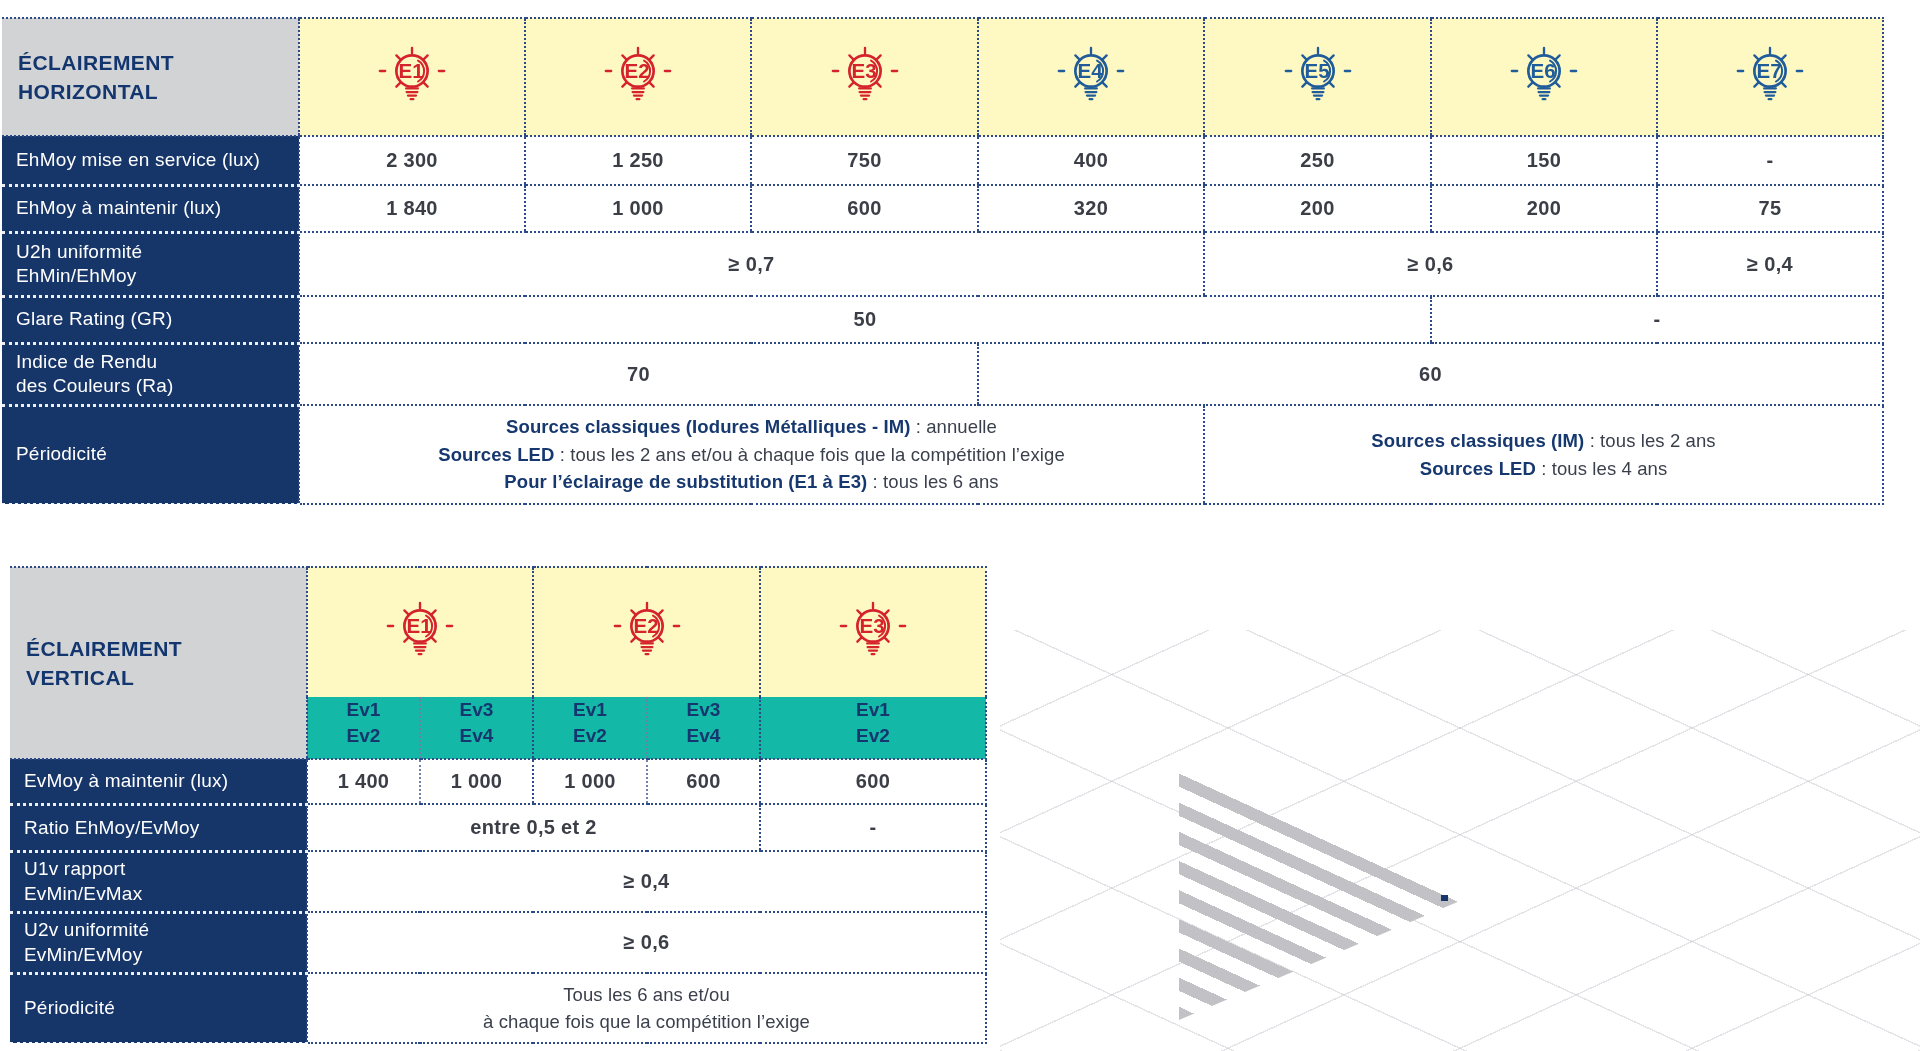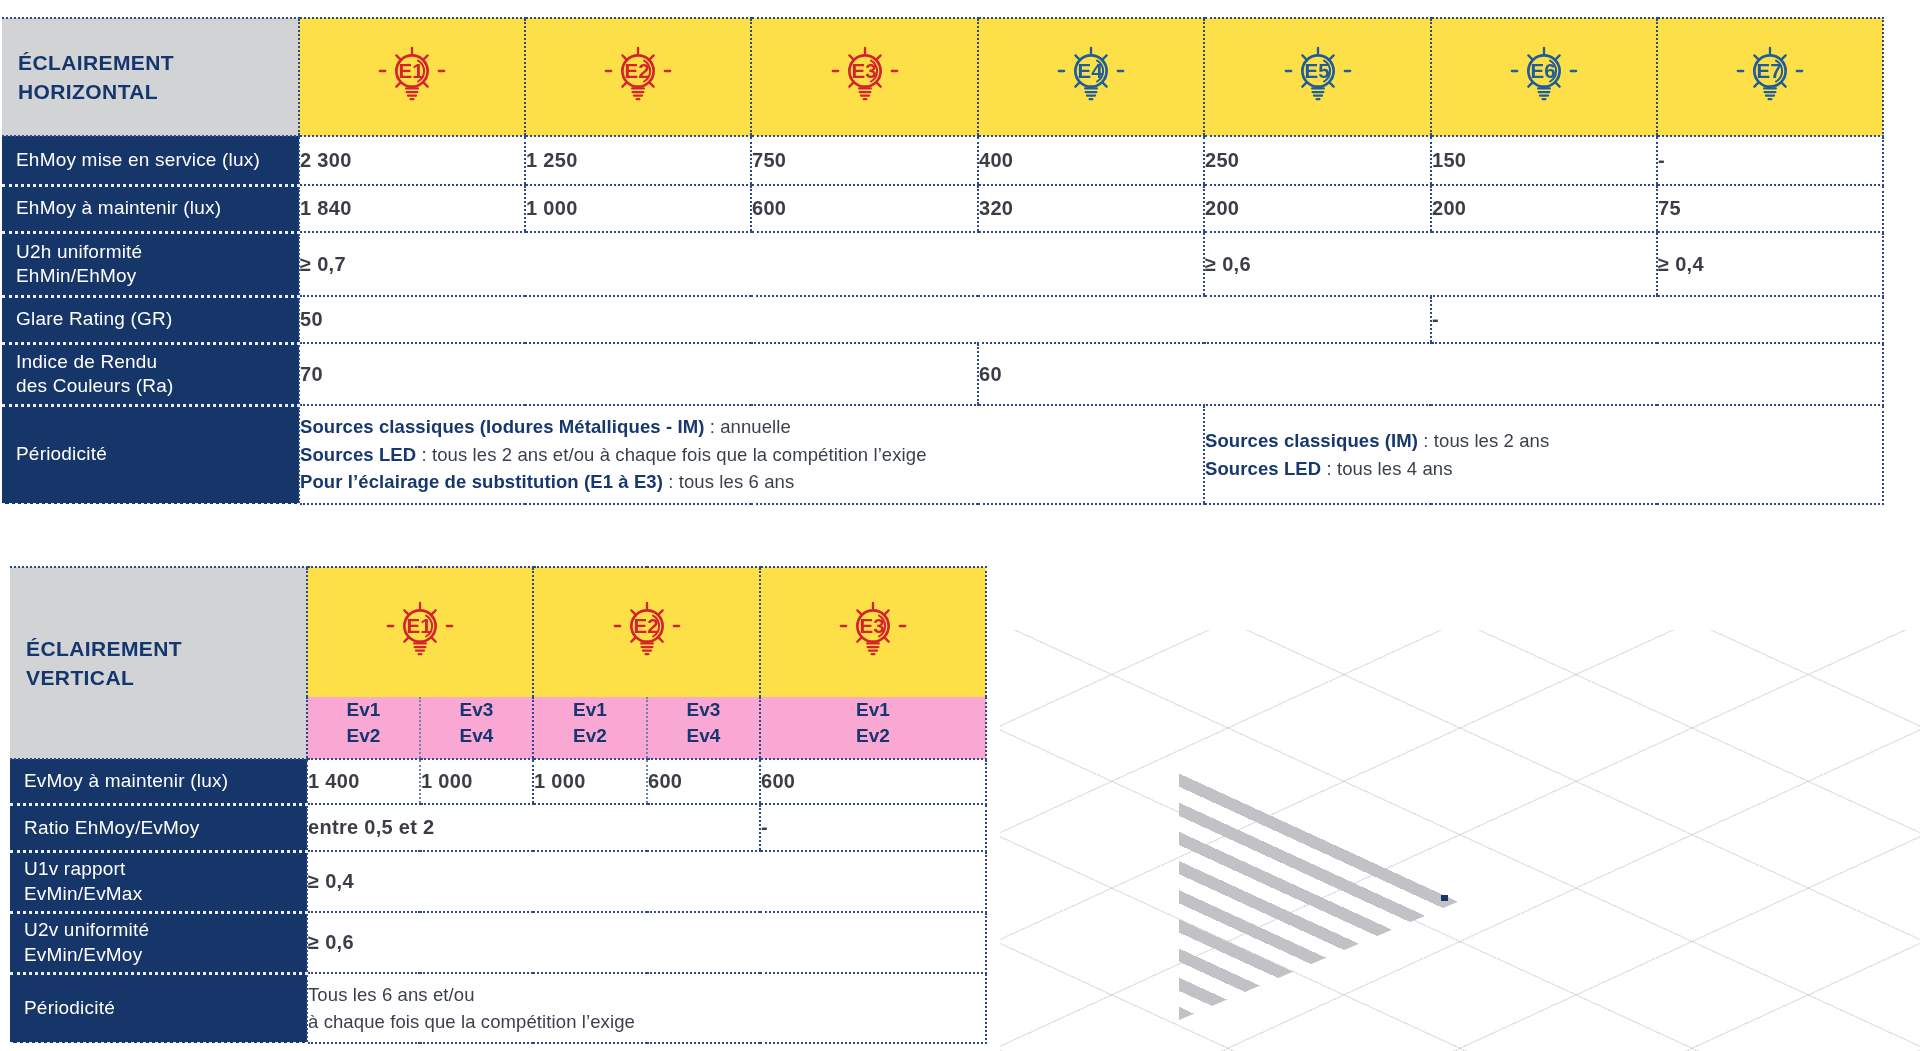--- a/index.html
+++ b/index.html
@@ -19,47 +19,47 @@
     clip-path:polygon(0 0,100% 52%,0 100%);
     background:repeating-linear-gradient(24.7deg,#c2c2c6 0 12px,transparent 12px 26.5px);
   }
   .navy-dot{position:absolute;left:1441px;top:895px;width:7px;height:6px;background:#16366e;z-index:0;}
   
   table{border-collapse:collapse;table-layout:fixed;position:absolute;z-index:1;}
   .t1{left:2px;top:17px;width:1881px;}
   .t2{left:10px;top:566px;width:976px;}
   th,td{padding:0;margin:0;vertical-align:middle;}
   
-  .gh{background:#fde047;border-top:2px dotted #2b4a87;border-bottom:2px dotted #2b4a87;}
+  .gh{background:#fef9c3;border-top:2px dotted #2b4a87;border-bottom:2px dotted #2b4a87;}
   .gh.bl{border-left:2px dotted #2b4a87;}
   .gh.br{border-right:2px dotted #2b4a87;}
   .label-head{
     background:#d2d3d5;text-align:left;padding:0 16px;
     font-size:21px;font-weight:700;color:#14366F;letter-spacing:.4px;line-height:1.4;
     border-top:2px dotted #2b4a87;border-bottom:2px dotted #2b4a87;
   }
   
   .vl{
     background:#163569;color:#ffffff;text-align:left;padding:0 14px;
     font-size:19px;font-weight:400;line-height:1.28;letter-spacing:.2px;
     border-bottom:3px dotted rgba(255,255,255,.92);
   }
   
   .v{
-    background:#ffffff;color:#3c3e47;text-align:left;
+    background:#ffffff;color:#3c3e47;text-align:center;
     font-size:20px;font-weight:600;letter-spacing:.3px;
     border-left:2px dotted #2b4a87;border-bottom:2px dotted #2b4a87;
   }
   .v.sub{border-left:2px dotted #6d82ab;}
   .v.br{border-right:2px dotted #2b4a87;}
   .rich{font-size:18.5px;font-weight:500;color:#3a3f4c;line-height:1.5;letter-spacing:.1px;}
   .rich b{color:#16386f;font-weight:700;}
   
   .ev{
-    background:#f9a8d4;text-align:center;font-size:19px;font-weight:700;color:#15366F;
+    background:#14b8a6;text-align:center;font-size:19px;font-weight:700;color:#15366F;
     line-height:1.35;padding-bottom:10px;
     border-bottom:2px dotted #2b4a87;
   }
   
   .bulb{width:68px;height:59px;display:inline-block;}
   .bulb.red{color:#d5232e;}
   .bulb.blue{color:#1f5c99;}
   .bulb-num{font-family:"Liberation Sans","DejaVu Sans",sans-serif;font-size:23px;font-weight:700;fill:currentColor;text-anchor:middle;}
   .bulbwrap{text-align:center;}
   .defs{position:absolute;width:0;height:0;overflow:hidden;}

